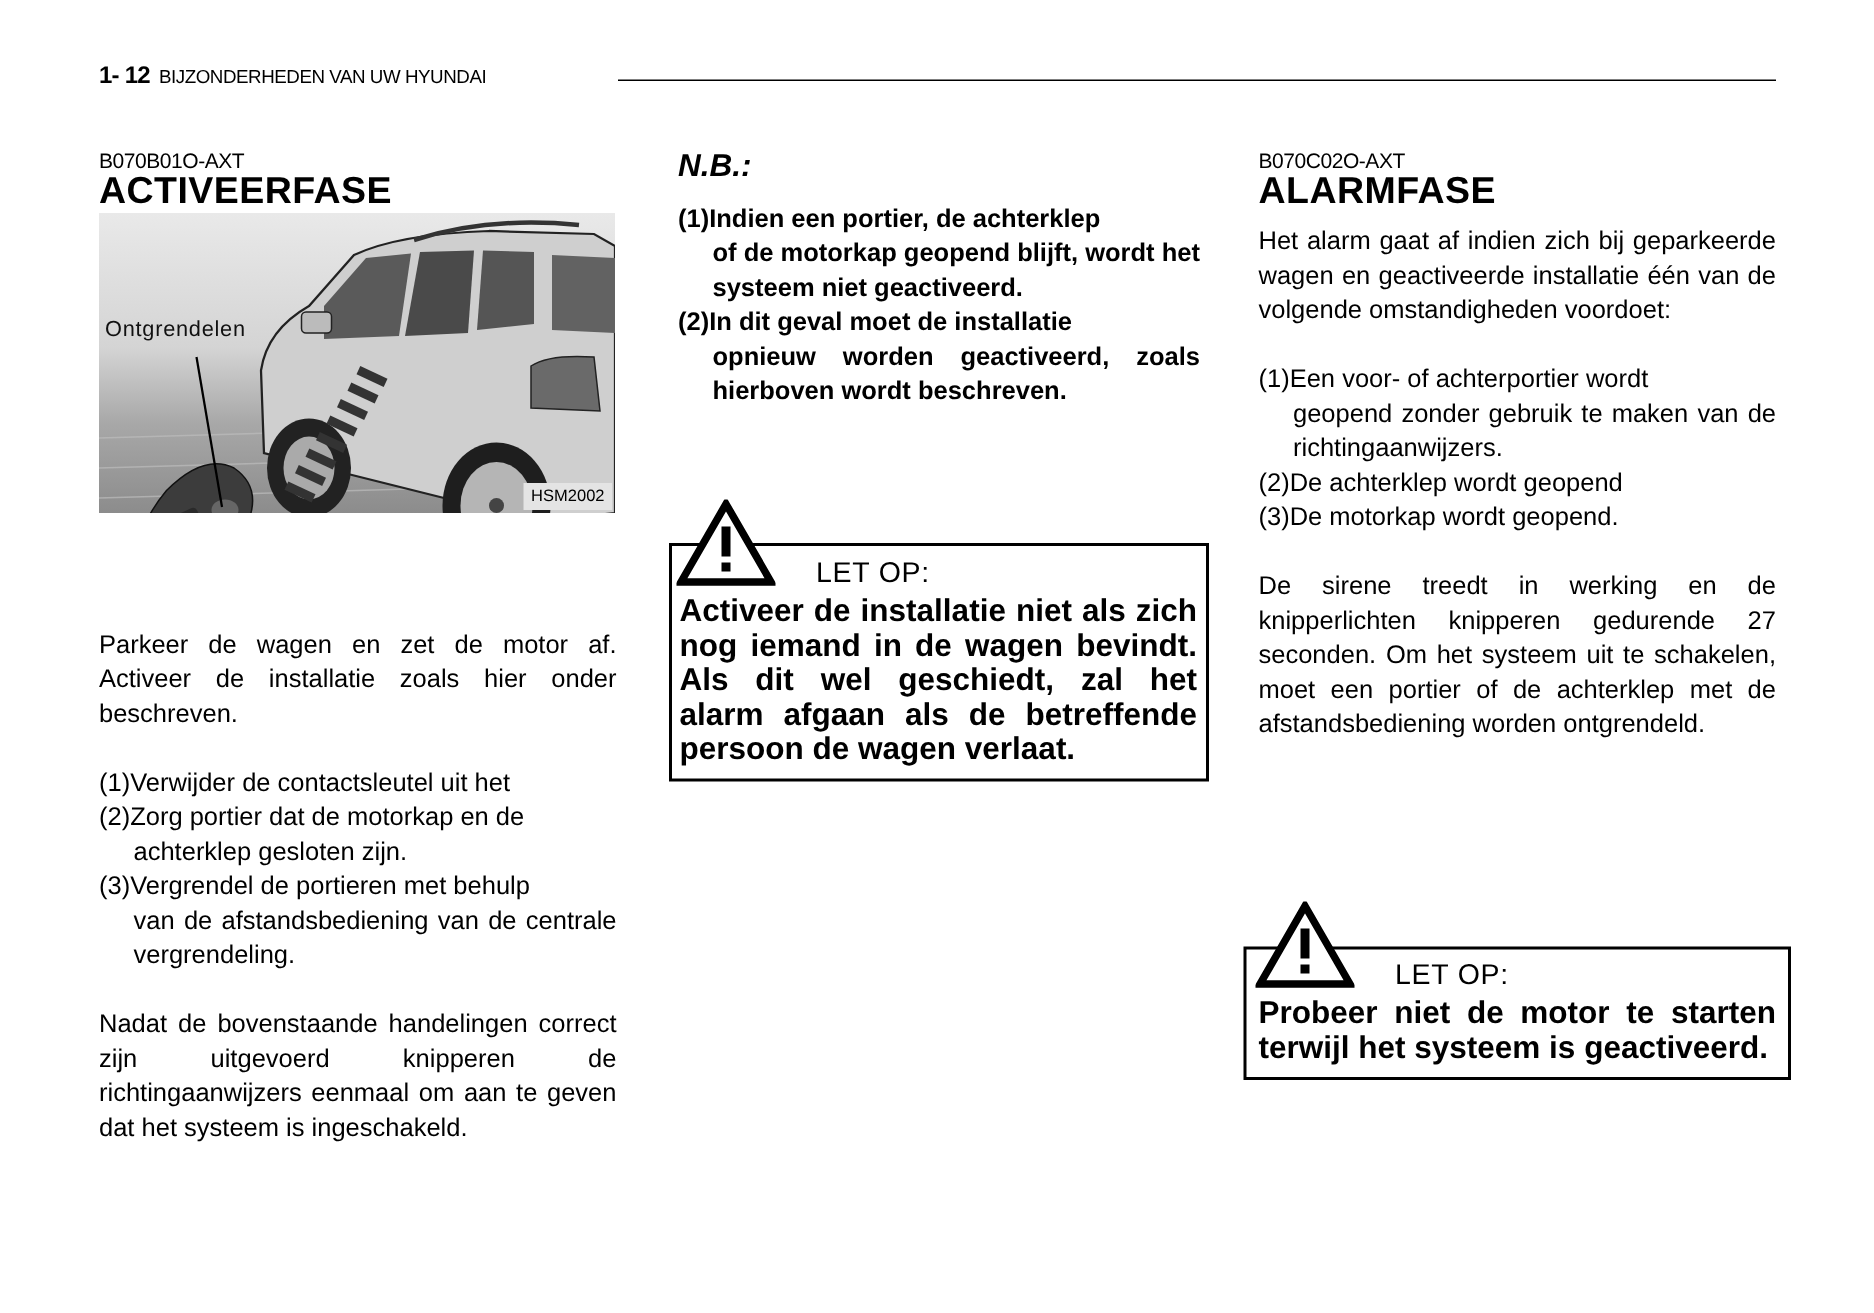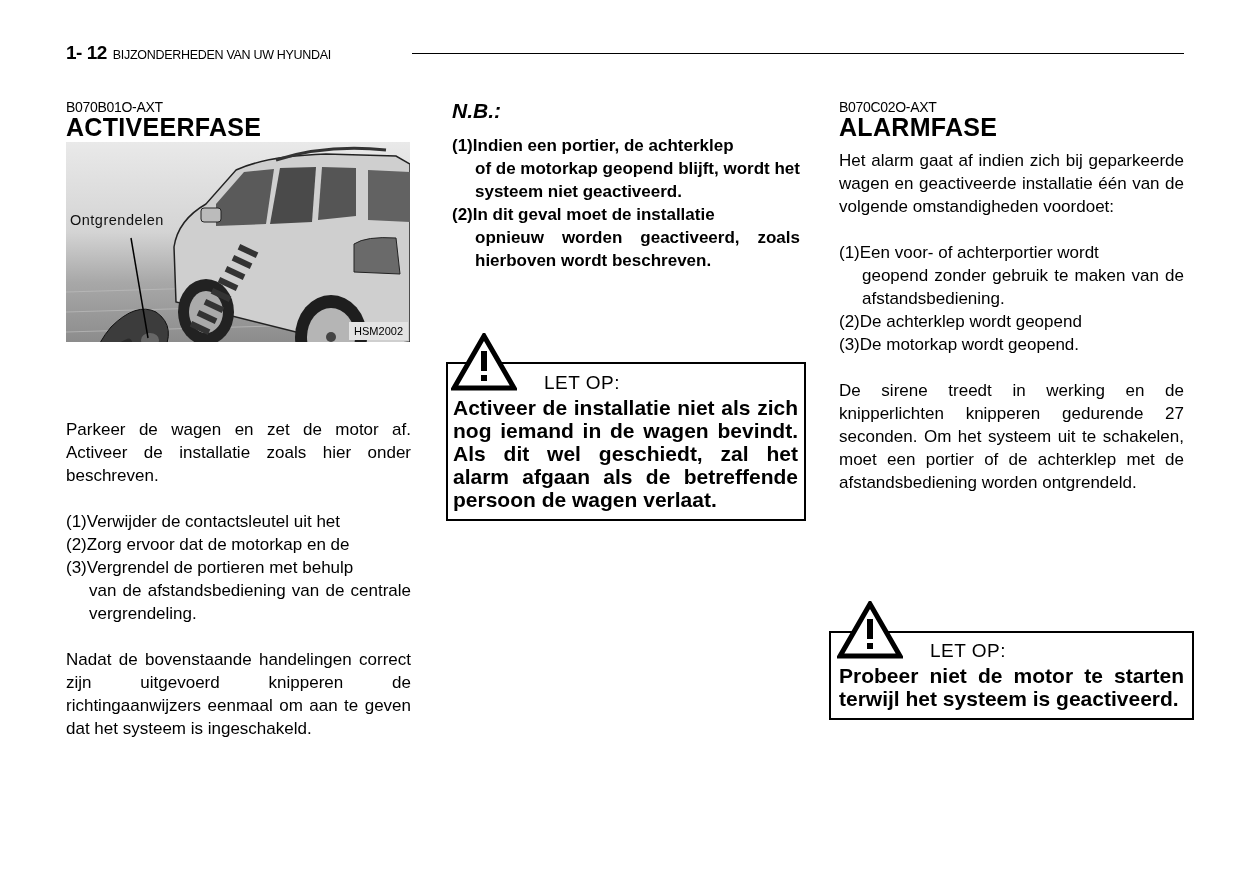--- a/index.html
+++ b/index.html
@@ -1,20 +1,20 @@
 <!DOCTYPE html>
 <html><head>
 <meta charset="utf-8">
 <style>
   html, body { margin:0; padding:0; background:#ffffff; }
   body { width:1249px; height:875px; position:relative; overflow:hidden;
          font-family:"Liberation Sans", sans-serif; color:#000; }
 
   .header { position:absolute; left:66px; top:42px; height:24px; display:flex; align-items:baseline; }
-  .page-num { font-weight:bold; font-size:19px; letter-spacing:-0.5px; }
+  .page-num { font-weight:bold; font-size:16px; letter-spacing:-0.5px; }
   .chapter { font-size:12.5px; margin-left:6px; letter-spacing:-0.3px; }
   .header-rule { position:absolute; left:412px; top:53px; width:772px; height:1px; background:#000; }
   .col-left { left:66px; width:345px; }
   .col-mid { left:452px; width:348px; }
   .col-right { left:839px; width:345px; }
 
   .code { position:absolute; font-size:14px; letter-spacing:-0.3px; }
   .section-title { position:absolute; font-weight:bold; font-size:25px; letter-spacing:0.3px; }
 
   .body-text { position:absolute; font-size:17px; line-height:23px; text-align:justify; }
@@ -113,22 +113,23 @@
   <div>
     <div>
       <div class="item">
           <span class="item-num">(1)</span>
           <span class="item-text">Verwijder de contactsleutel uit het</span>
         </div>
     </div>
     <div>
       <div class="item">
           <span class="item-num">(2)</span>
-          <span class="item-text">Zorg ervoor dat de motorkap en de</span>
-        </div>
+          <span class="item-text">Zorg portier dat de motorkap en de</span>
+        </div>
+      <div class="item-cont">achterklep gesloten zijn.</div>
     </div>
     <div>
       <div class="item">
           <span class="item-num">(3)</span>
           <span class="item-text">Vergrendel de portieren met behulp</span>
         </div>
       <div class="item-cont">van de afstandsbediening van de centrale vergrendeling.</div>
     </div>
   </div>
   <div class="gap"></div>
@@ -167,21 +168,21 @@
 
 <div class="body-text col-right" style="top:149px;">
   <p>Het alarm gaat af indien zich bij geparkeerde wagen en geactiveerde installatie één van de volgende omstandigheden voordoet:</p>
   <div class="gap"></div>
   <div>
     <div>
       <div class="item">
           <span class="item-num">(1)</span>
           <span class="item-text">Een voor- of achterportier wordt</span>
         </div>
-      <div class="item-cont">geopend zonder gebruik te maken van de afstandsbediening.</div>
+      <div class="item-cont">geopend zonder gebruik te maken van de richtingaanwijzers.</div>
     </div>
     <div>
       <div class="item">
           <span class="item-num">(2)</span>
           <span class="item-text">De achterklep wordt geopend</span>
         </div>
     </div>
     <div>
       <div class="item">
           <span class="item-num">(3)</span>

